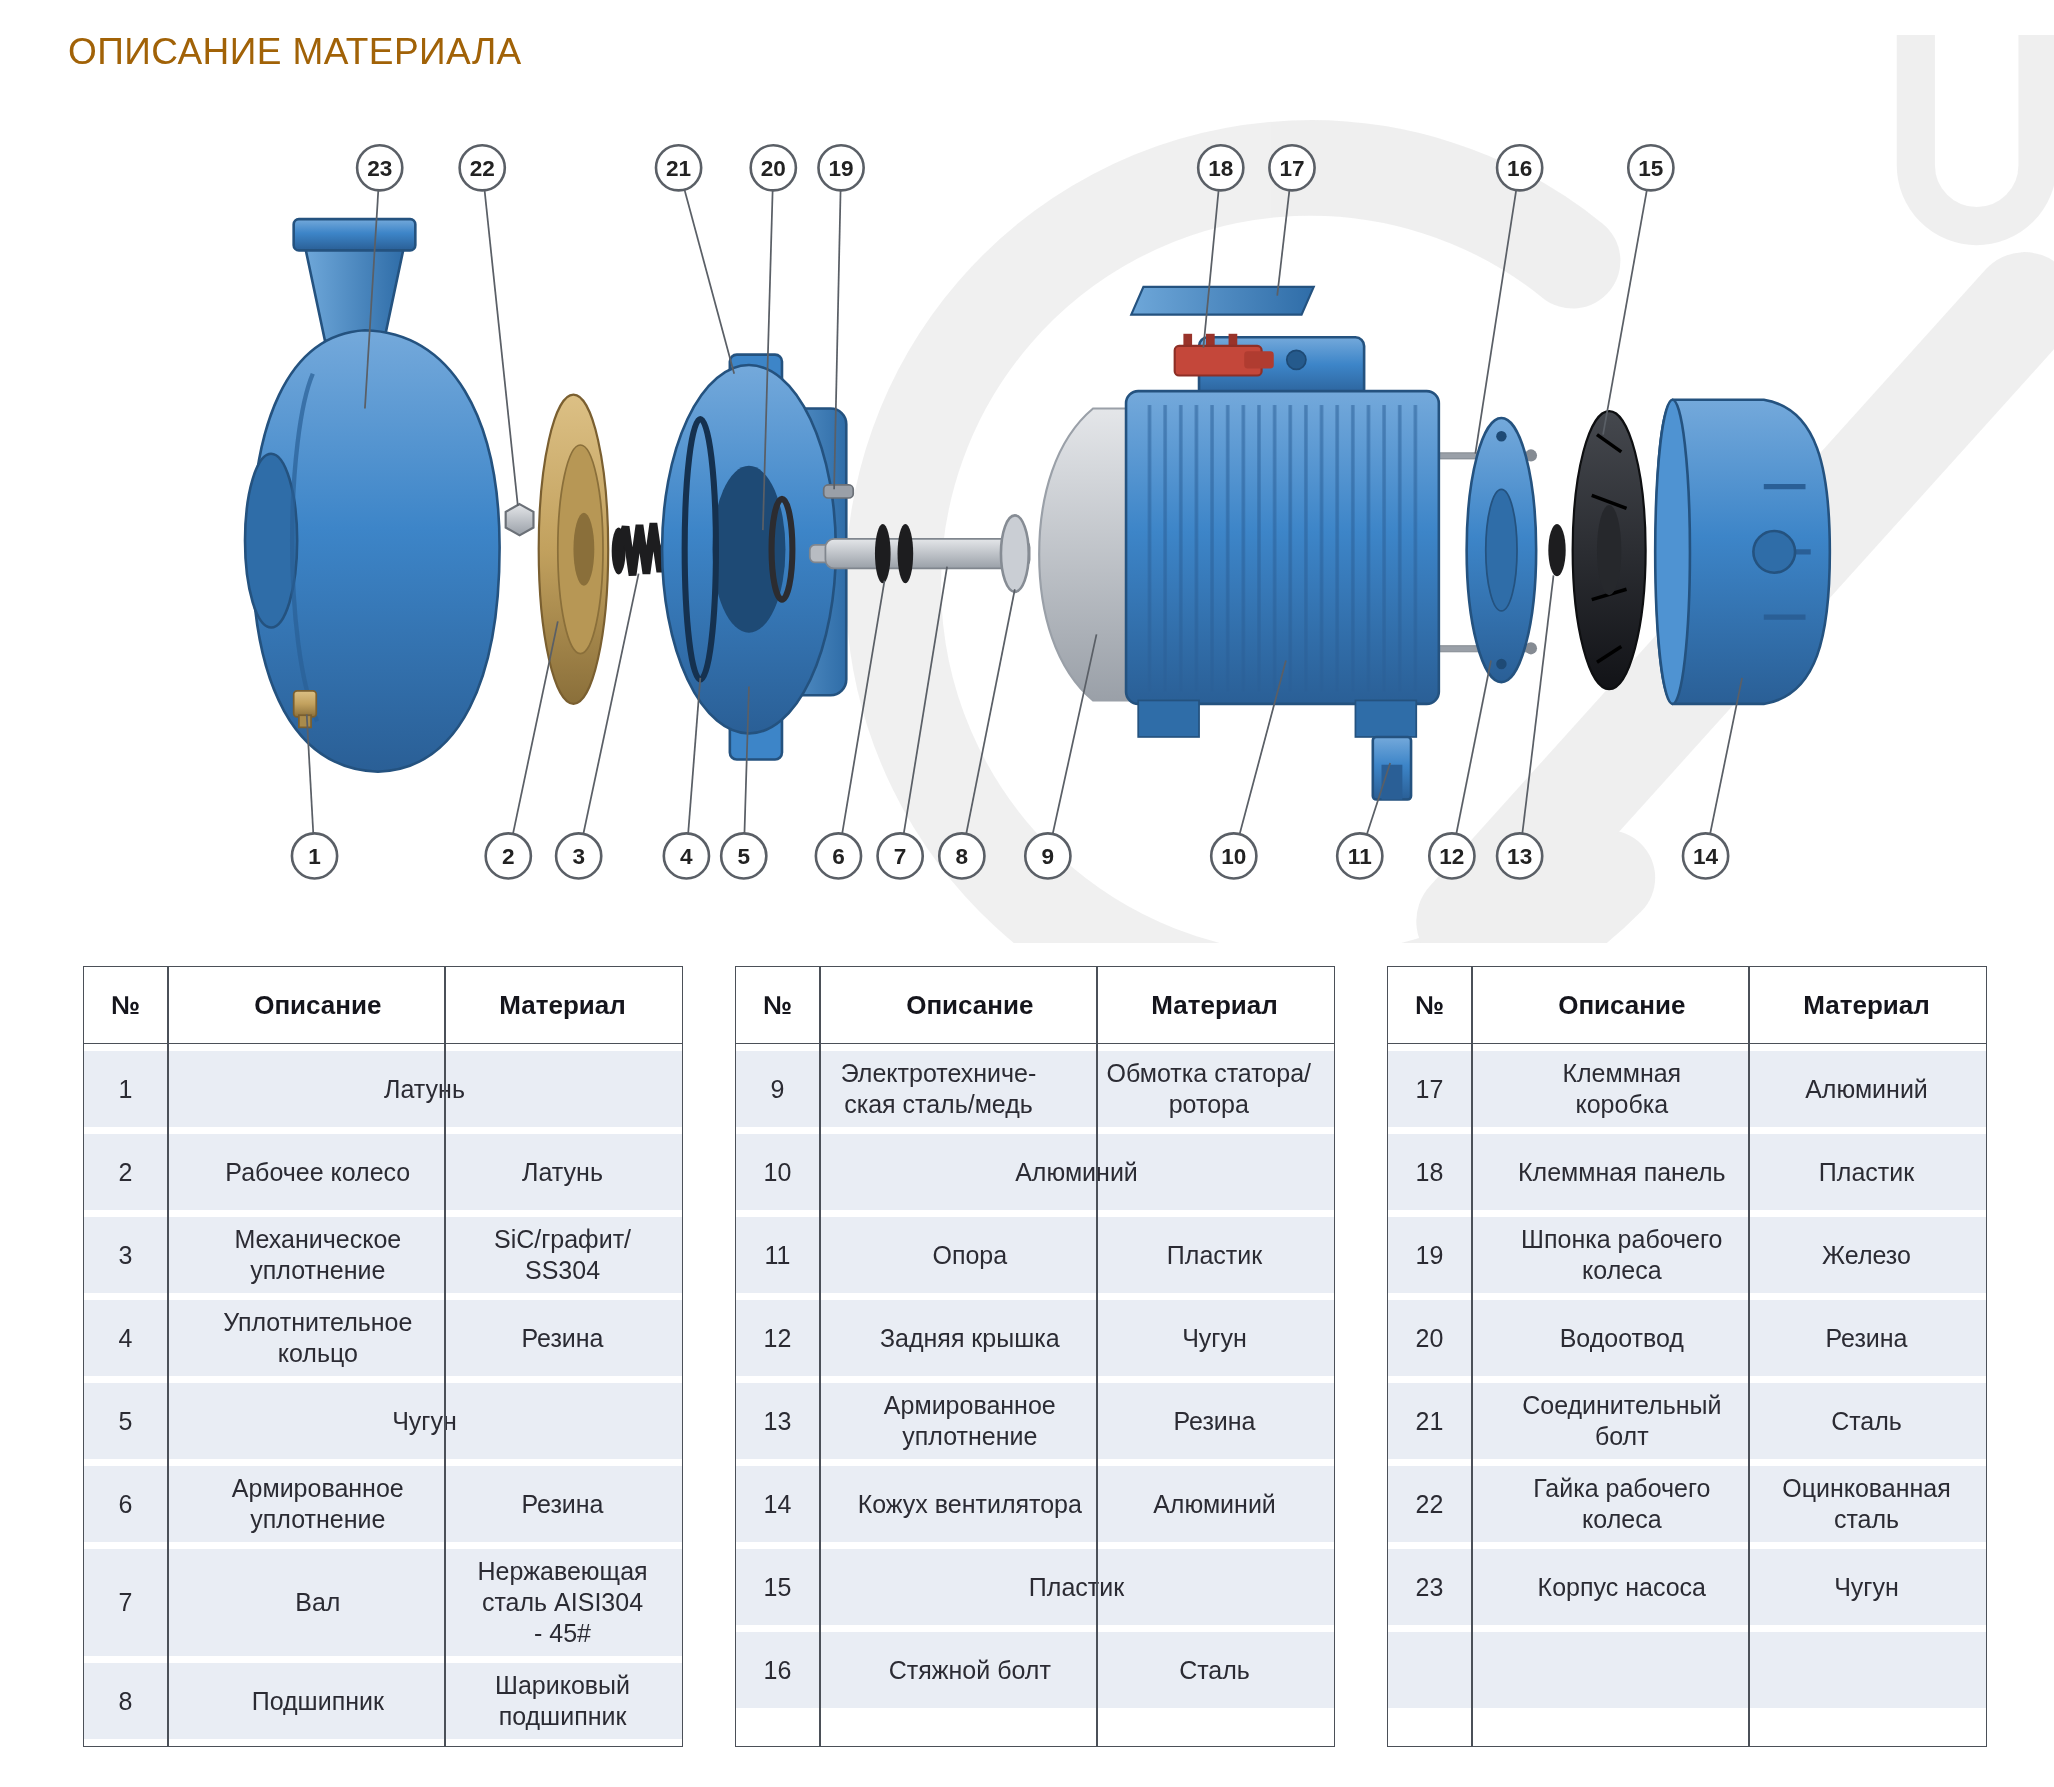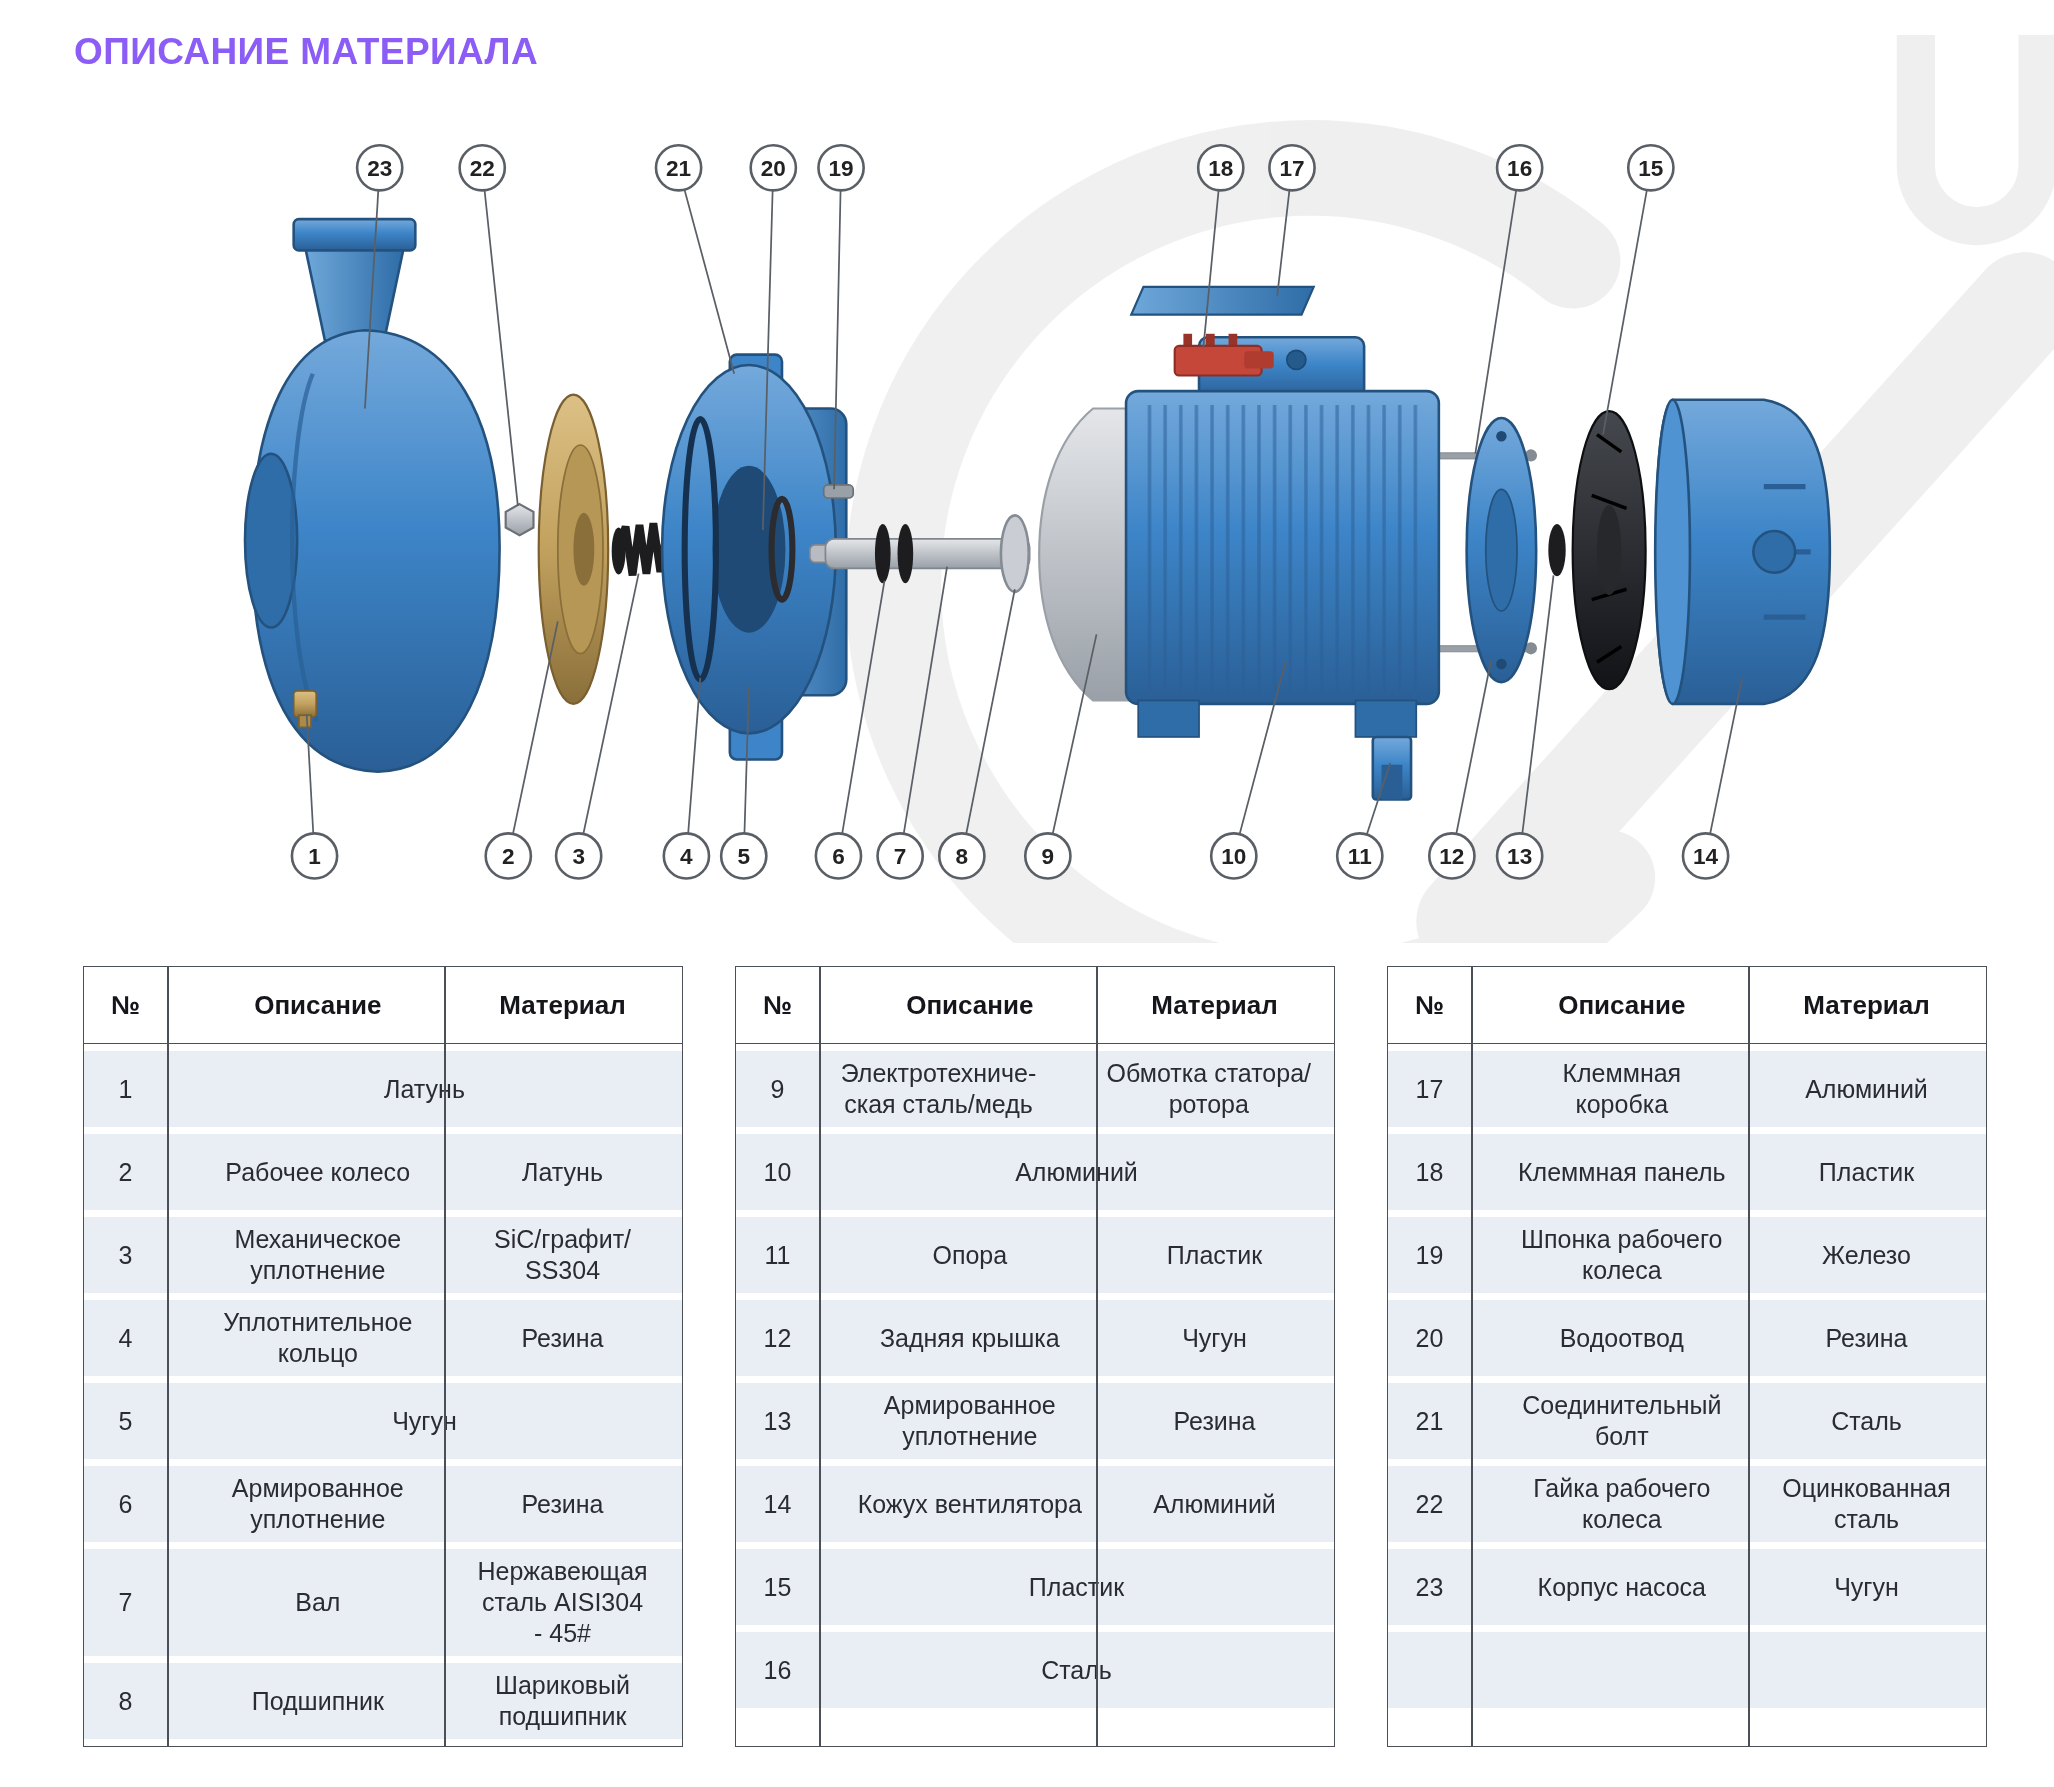--- a/index.html
+++ b/index.html
@@ -1,22 +1,22 @@
 <!DOCTYPE html>
 <html style="font-size:14px"><head>
 <meta charset="utf-8">
 <style>
   * { margin:0; padding:0; box-sizing:border-box; }
   html,body { background:#ffffff; }
   body { font-family:"Liberation Sans", sans-serif; }
   .page { position:relative; width:2054px; height:1788px; background:#fff; overflow:hidden; }
 
   .page-title {
-    position:absolute; left:74px; top:31px;
-    font-size:37px; font-weight:bold; color:#8b5cf6; letter-spacing:0.4px;
+    position:absolute; left:68px; top:31px;
+    font-size:37px; font-weight:normal; color:#a16207; letter-spacing:0.4px;
   }
 
   .diagram-svg { position:absolute; left:0; top:0; }
 
   .leader { stroke:#5a5f66; stroke-width:2; }
   .cobubble { fill:#ffffff; stroke:#5a5f66; stroke-width:3; }
   .conum { font-family:"Liberation Sans", sans-serif; font-size:26px; font-weight:bold; fill:#222; text-anchor:middle; }
 
   .tables { position:absolute; left:83px; top:966px; width:1903px; display:flex; gap:52px; }
   .mtable { position:relative; width:600px; flex:0 0 600px; border:1.7px solid #4b5058; background:#fff; }
@@ -416,20 +416,21 @@
             <div class="mcell c0">14</div>
             <div class="mcell c1">Кожух вентилятора</div>
             <div class="mcell c2">Алюминий</div>
           </div>
           <div class="mrow">
             <div class="mcell c0">15</div>
             <div class="mcell c2">Пластик</div>
           </div>
           <div class="mrow">
             <div class="mcell c0">16</div>
+            <div class="mcell c1">Стяжной болт</div>
             <div class="mcell c2">Сталь</div>
           </div>
         </div>
         <div class="vline v1"></div>
         <div class="vline v2"></div>
       </div>
       <div class="mtable">
         <div class="mrow mhead">
           <div class="mcell c0">№</div>
           <div class="mcell c1">Описание</div>

